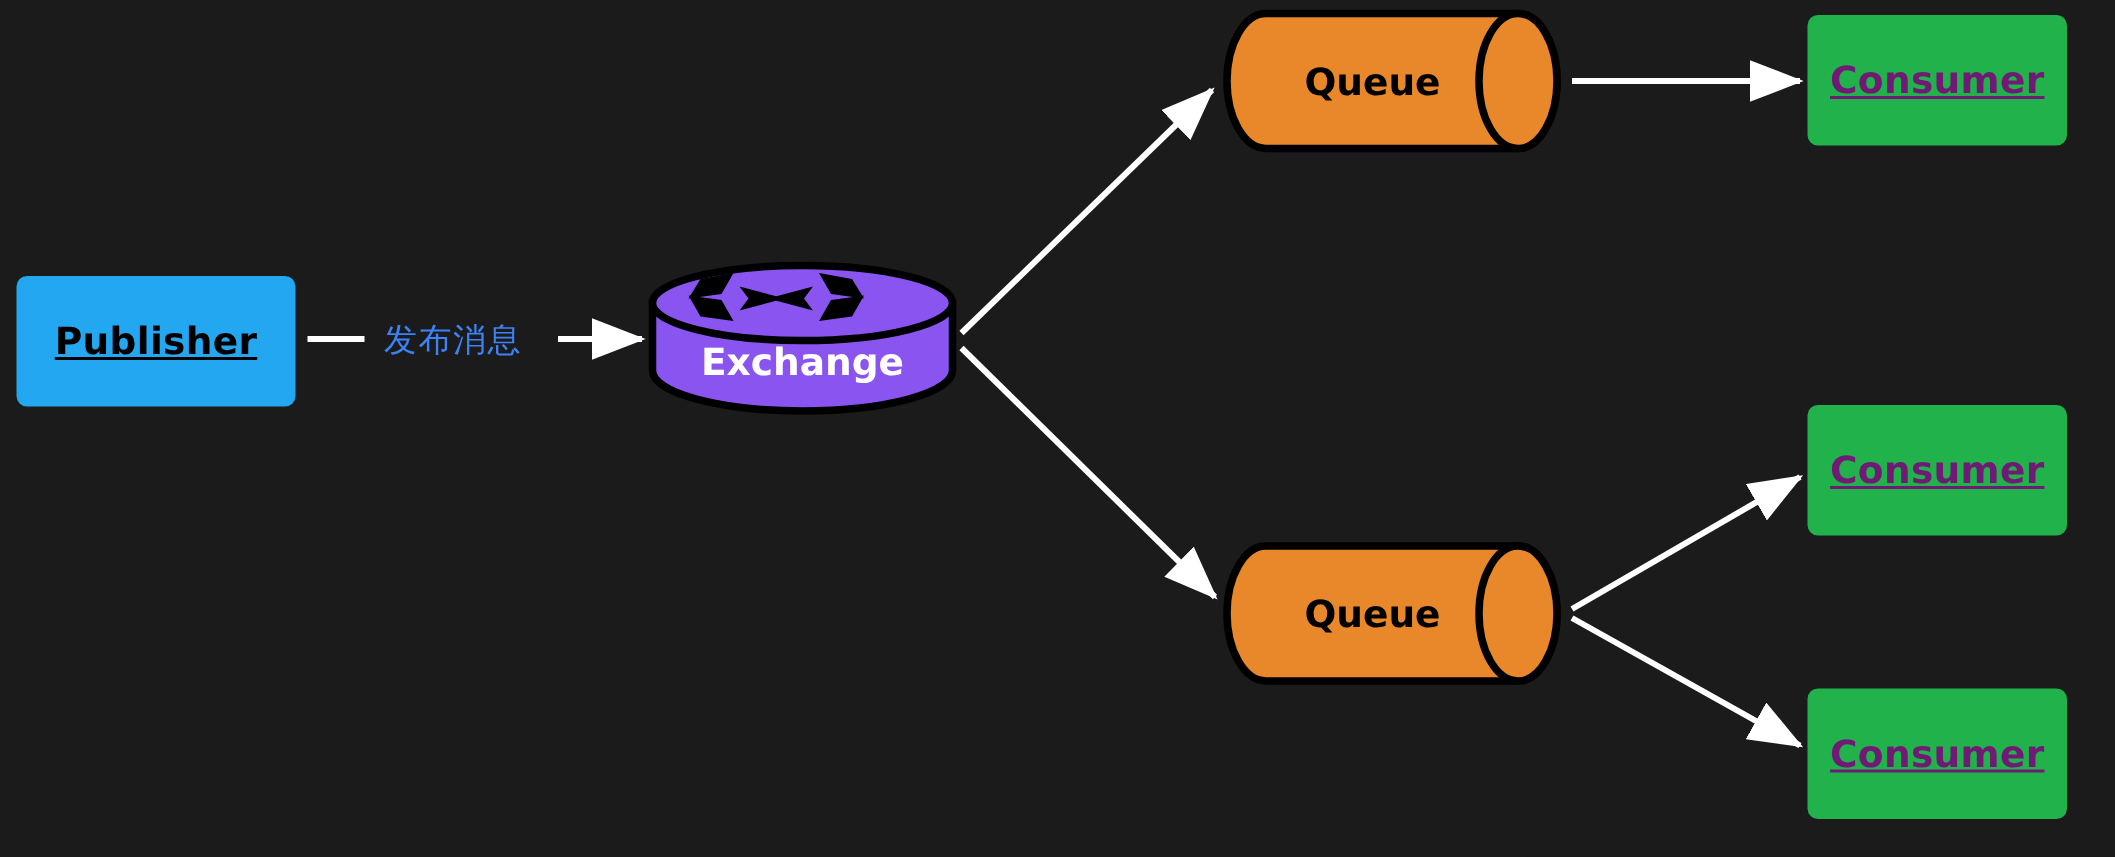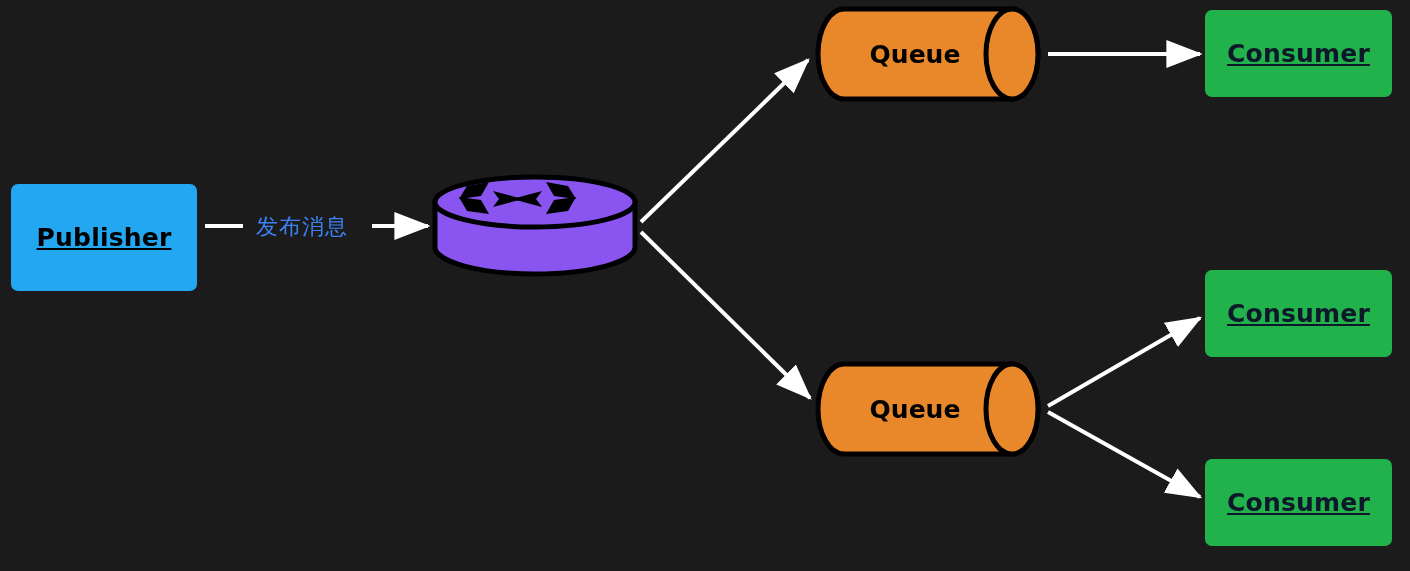--- a/index.html
+++ b/index.html
@@ -23,26 +23,26 @@
 
   
   .rect-node {
     display:flex; align-items:center; justify-content:center;
     border-radius:7px;
     font-weight:bold;
     letter-spacing:0.2px;
     white-space:nowrap;
   }
   .node-publisher {
-    left:11px; top:184px; width:186px; height:107px;
+    left:11px; top:184px; width:186px; height:87px;
     background:#22a7f0; color:#000; font-size:25px;
   }
   .node-consumer {
-    width:187px; height:87px;
-    background:#22b24c; color:#0f172a; font-size:25px;
+    width:173px; height:87px;
+    background:#22b24c; color:#701a75; font-size:25px;
   }
   #node-consumer-1 { left:1205px; top:10px; }
   #node-consumer-2 { left:1205px; top:270px; }
   #node-consumer-3 { left:1205px; top:459px; }
 
   
   .cyl-h { position:absolute; }
   .cyl-h svg { display:block; overflow:visible; }
   .cyl-h .cyl-label {
     position:absolute; left:0; top:0;
@@ -118,20 +118,23 @@
 
       <g fill="#000000">
         <path d="M36,8 L58,4 L50,18 L28,21 Z" transform="translate(-1,3)"></path>
         <path d="M36,33 L58,36 L50,22 L28,19 Z" transform="translate(-1,3)"></path>
         <path d="M135,8 L113,4 L121,18 L143,21 Z" transform="translate(1,3)"></path>
         <path d="M135,33 L113,36 L121,22 L143,19 Z" transform="translate(1,3)"></path>
         <path d="M62,13 L92,21 L62,29 L68,21 Z" transform="translate(-1,3)"></path>
         <path d="M109,13 L79,21 L109,29 L103,21 Z" transform="translate(1,3)"></path>
       </g>
     </svg>
+    <div class="cyl-label">
+      <span>Exchange</span>
+    </div>
   </div>
 
   <div id="node-queue-1" class="node cyl-h">
     <svg width="228" height="96" viewBox="0 0 228 96">
       <path d="M30,3 L198,3 A26,45 0 0 1 198,93 L30,93 A26,45 0 0 1 30,3 Z" fill="#e8882a" stroke="#000000" stroke-width="5"></path>
       <ellipse cx="198" cy="48" rx="26" ry="45" fill="#e8882a" stroke="#000000" stroke-width="5"></ellipse>
     </svg>
     <div class="cyl-label">
       <span>Queue</span>
     </div>

